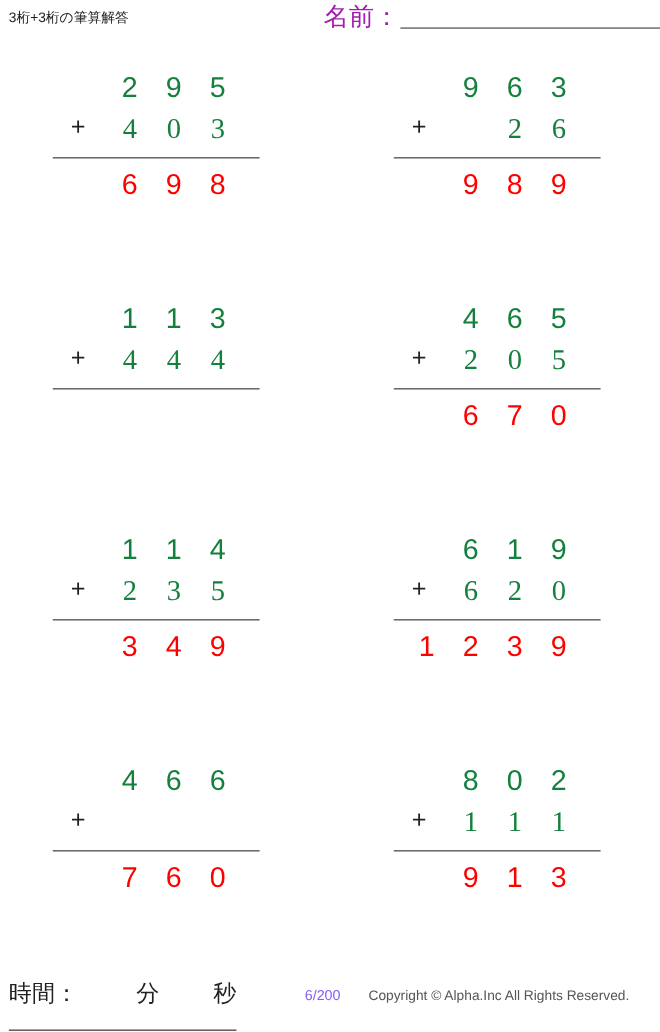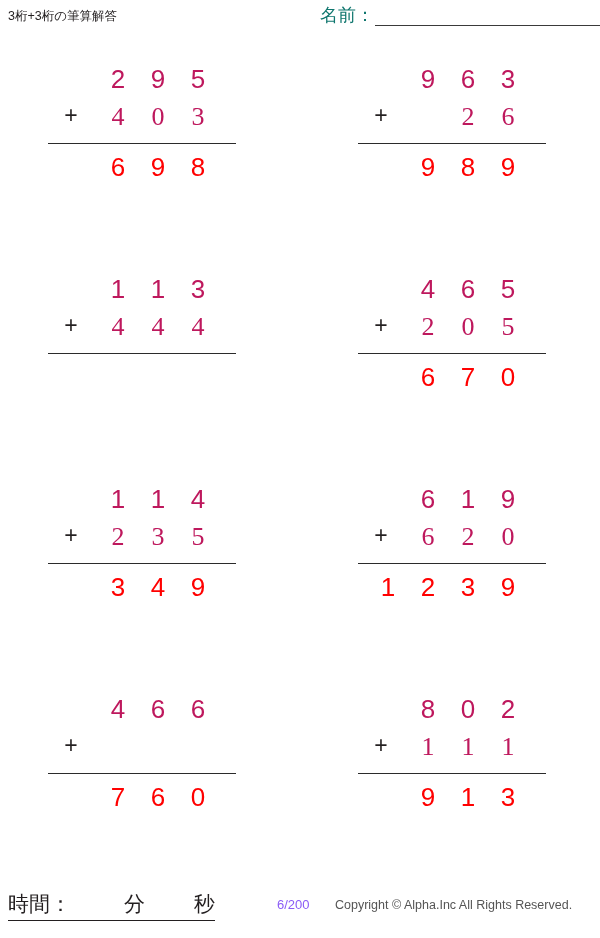--- a/index.html
+++ b/index.html
@@ -35,24 +35,23 @@
   }
   .name-field {
     position: absolute;
     left: 294px;
     top: 4px;
     display: flex;
     align-items: flex-end;
     white-space: nowrap;
   }
   .name-label {
-    font-size: 18px;
-    color: #0f766e;
+    font-size: 23px;
+    color: #a21caf;
     line-height: 22px;
-    margin-left: 26px;
   }
   .name-line {
     display: inline-block;
     width: 240px;
     height: 19px;
     border-bottom: 1.3px solid #3a3a3a;
     margin-left: 1px;
   }
   .name-dot {
     font-size: 17px;
@@ -97,21 +96,21 @@
 
   
   .digits {
     position: absolute;
     right: 20px;
     top: 0;
     text-align: right;
     font-size: 26px;
     line-height: 44px;
     letter-spacing: 0px;
-    color: #be185d;
+    color: #15803d;
     font-weight: 300;
     white-space: nowrap;
   }
   .digits .d {
     display: inline-block;
     width: 40px;
     text-align: center;
   }
   .row-addend1 { top: 2px; }
   .row-addend2 { top: 40px; font-family: Liberation Serif, serif; }
@@ -138,21 +137,21 @@
     bottom: 0;
     width: 600px;
     height: 48px;
   }
   .time-field {
     position: absolute;
     left: 8px;
     top: 0px;
     white-space: nowrap;
     border-bottom: 1.5px solid #231f20;
-    padding-bottom: 2px;
+    padding-bottom: 18px;
   }
   .time-field span {
     font-size: 21px;
     color: #231f20;
     line-height: 28px;
   }
   .time-gap { display: inline-block; width: 44px; }
   .time-gap-2 { display: inline-block; width: 40px; }
 
   .page-number {

